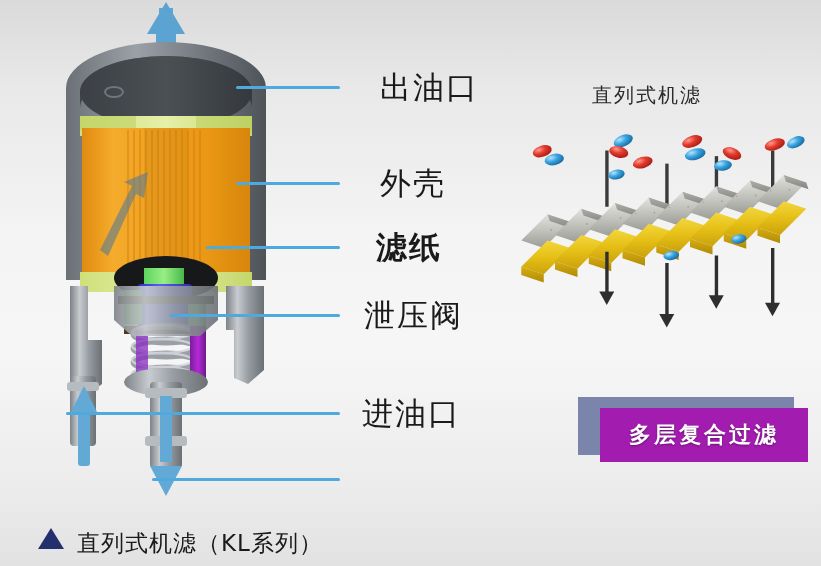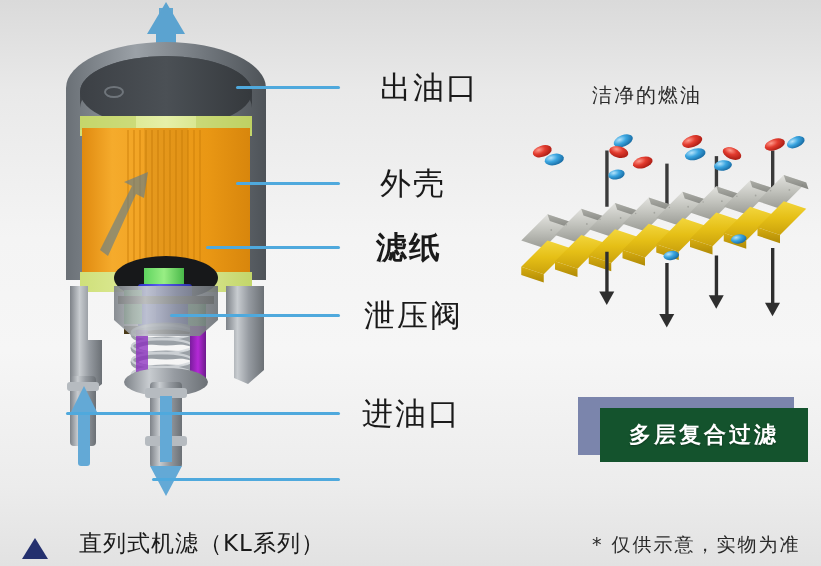--- a/index.html
+++ b/index.html
@@ -21,21 +21,21 @@
 
   
   .rtext{
     font-size:20px;color:#2b2b2b;letter-spacing:2px;white-space:nowrap;
     font-family:"DejaVu Sans","Liberation Sans",sans-serif;
   }
 
   
   .badge-back{background:#7b85ac;}
   .badge-front{
-    background:#14532d;color:#fff;display:flex;align-items:center;justify-content:center;
+    background:#a21caf;color:#fff;display:flex;align-items:center;justify-content:center;
     font-size:22px;letter-spacing:3px;font-weight:bold;
     font-family:"DejaVu Sans","Liberation Sans",sans-serif;
     text-shadow:0 1px 2px rgba(0,0,0,.35);
   }
 
   
   .cap{
     font-size:23px;color:#1a1a1a;letter-spacing:1px;white-space:nowrap;
     font-family:"DejaVu Sans","Liberation Sans",sans-serif;
   }
@@ -216,21 +216,21 @@
   <div class="abs lbl" style="left:376px;top:227px;font-weight:bold;">滤纸</div>
 
   <div class="abs lead" style="left:170px;width:170px;top:314px;"></div>
   <div class="abs lbl" style="left:364px;top:295px;">泄压阀</div>
 
   <div class="abs lead" style="left:66px;width:274px;top:412px;"></div>
   <div class="abs lbl" style="left:362px;top:393px;">进油口</div>
 
   <div class="abs lead" style="left:152px;width:188px;top:478px;"></div>
 
-  <div class="abs rtext" style="left:592px;top:82px;">洁净的燃油</div>
+  <div class="abs rtext" style="left:592px;top:82px;">直列式机滤</div>
 
   <svg class="abs" style="left:505px;top:128px;" width="310" height="210" viewBox="0 0 820 560">
     <defs>
       <linearGradient id="gGrayTop" x1="0" y1="0" x2="0" y2="1">
         <stop offset="0" stop-color="#e2e2de"></stop>
           <stop offset=".5" stop-color="#c0c1bb"></stop>
         <stop offset="1" stop-color="#9b9c96"></stop>
       </linearGradient>
       <linearGradient id="gGraySide" x1="0" y1="0" x2="0" y2="1">
         <stop offset="0" stop-color="#adaea8"></stop>
@@ -349,20 +349,19 @@
       <polygon points="560,482 580,446 540,446"></polygon>
       <rect x="706" y="320" width="9" height="150"></rect>
       <polygon points="710,502 730,466 690,466"></polygon>
     </g>
   </svg>
 
 
   <div class="abs badge-back" style="left:578px;top:397px;width:216px;height:58px;"></div>
   <div class="abs badge-front" style="left:600px;top:408px;width:208px;height:54px;">多层复合过滤</div>
 
-  <div class="abs" style="left:22px;top:528px;display:flex;align-items:flex-end;gap:31px;">
+  <div class="abs" style="left:38px;top:528px;display:flex;align-items:flex-start;gap:13px;">
     <span class="tri"></span>
     <span class="cap">直列式机滤（KL系列）</span>
   </div>
 
-  <div class="abs cap cap-note" style="left:592px;top:532px;">*  仅供示意，实物为准</div>
 
 </div>
 
 </body></html>

